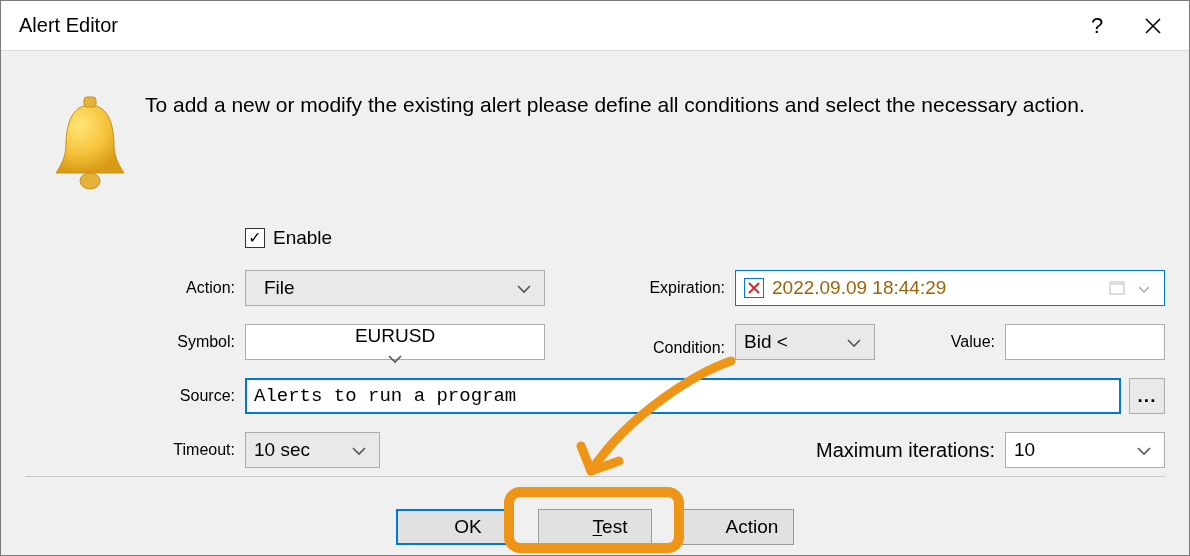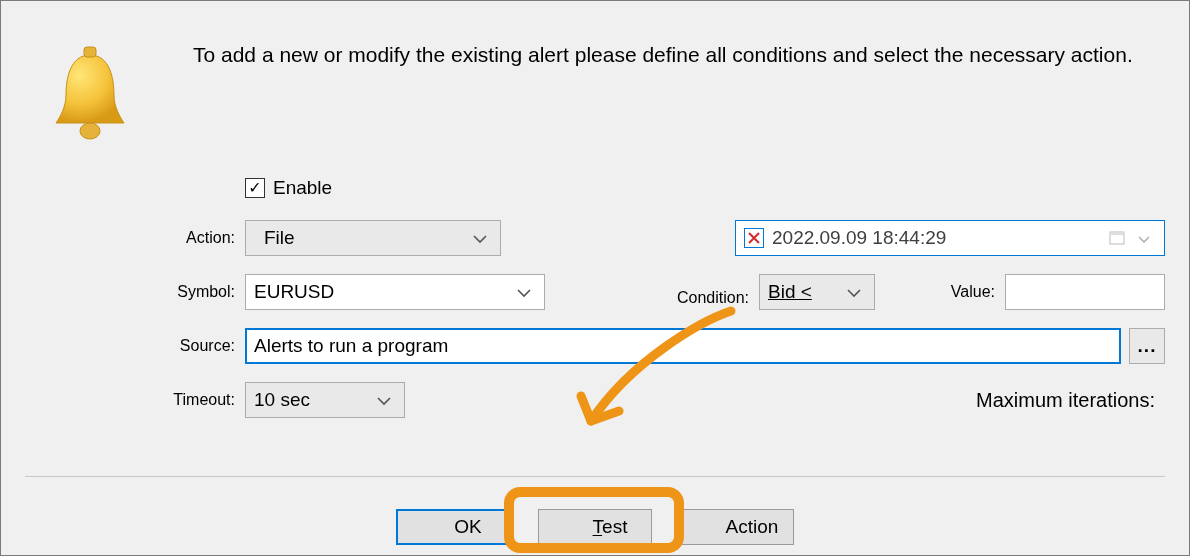--- a/index.html
+++ b/index.html
@@ -35,21 +35,21 @@
     flex: 1;
     background: #f0f0f0;
     position: relative;
     padding: 18px 24px 0 24px;
   }
   .intro-row {
     display: flex; align-items: flex-start;
     padding: 20px 0 10px 10px;
   }
   .bell-wrap { width: 110px; display:flex; justify-content:center; padding-top:6px; }
-  .intro-text { flex:1; font-size: 21px; padding-top: 4px; margin-left: 48px; }
+  .intro-text { flex:1; font-size: 21px; padding-top: 4px; }
 
   .form {
     margin-left: 110px;
     margin-top: 10px;
   }
 
   .row {
     display: flex; align-items: center;
     height: 54px;
   }
@@ -71,21 +71,21 @@
     position: relative;
   }
   .combo { background: #e9e9e9; }
   .combo .ctext { flex:1; }
   .combo .carrow, .datebox .carrow {
     width: 24px; text-align:center; color:#555;
   }
   .combo-white { background:#fff; }
   .textbox { background:#fff; }
   .textbox.focused { border: 2px solid #0078d7; padding: 0 7px; height:36px; }
-  .datebox { background:#fff; color:#404040; border:1px solid #0078d7; }
+  .datebox { background:#fff; color:#a16207; border:1px solid #0078d7; }
   .datebox .xmark {
     width:20px; height:20px; border:1px solid #0078d7;
     display:flex; align-items:center; justify-content:center;
     margin-right:8px;
   }
   .datebox .cal {
     width:28px; color:#999; display:flex; align-items:center; justify-content:center;
   }
 
   .check {
@@ -125,20 +125,29 @@
     border-radius: 16px;
     pointer-events:none;
   }
   .arrow-svg { position:absolute; pointer-events:none; }
 </style>
 </head>
 <body>
 
 <div class="window">
 
+  <div class="titlebar">
+    <div class="title">Alert Editor</div>
+    <div class="winbtn">?</div>
+    <div class="winbtn">
+      <svg width="18" height="18" viewBox="0 0 18 18">
+          <path d="M2 2 L16 16 M16 2 L2 16" stroke="#000" stroke-width="1.6" fill="none"></path>
+        </svg>
+    </div>
+  </div>
 
   <div class="client">
 
     <div class="intro-row">
       <div class="bell-wrap">
         <svg width="80" height="100" viewBox="0 0 80 100">
           <defs>
             <radialGradient id="bg" cx="35%" cy="30%" r="70%">
               <stop offset="0%" stop-color="#ffe678"></stop>
               <stop offset="60%" stop-color="#f5c23a"></stop>
@@ -160,29 +169,30 @@
         <label style="display:flex;align-items:center;">
           <span class="check">
             <span>✓</span>
           </span>
           <span>Enable</span>
         </label>
       </div>
 
       <div class="row">
         <div class="lbl">Action:</div>
-        <div class="combo" style="width:256px;padding-left:18px;">
+        <div class="combo" style="width:300px;padding-left:18px;">
           <span class="ctext">File</span>
           <span class="carrow">
             <svg width="14" height="10" viewBox="0 0 14 10">
                 <path d="M1 2 L7 8 L13 2" stroke="#555" stroke-width="1.6" fill="none"></path>
               </svg>
           </span>
         </div>
         <div style="flex:1"></div>
+        <div class="lbl" style="width:130px;">Expiration:</div>
         <div class="datebox" style="width:430px;">
           <span class="xmark">
             <svg width="12" height="12" viewBox="0 0 12 12">
                 <path d="M1 1 L11 11 M11 1 L1 11" stroke="#d82a2a" stroke-width="2"></path>
               </svg>
           </span>
           <span style="flex:1">2022.09.09 18:44:29</span>
           <span class="cal">
             <svg width="18" height="16" viewBox="0 0 18 16">
                 <rect x="1" y="2" width="14" height="12" fill="none" stroke="#bbb"></rect>
@@ -192,66 +202,74 @@
           <span class="carrow">
             <svg width="10" height="8" viewBox="0 0 10 8">
                 <path d="M0 1 L5 6 L10 1" stroke="#aaa" stroke-width="1.4" fill="none"></path>
               </svg>
           </span>
         </div>
       </div>
 
       <div class="row">
         <div class="lbl">Symbol:</div>
-        <div class="combo combo-white" style="width:300px;">
+        <div class="combo combo-white" style="width:300px;flex-direction:column;">
           <span class="ctext">EURUSD</span>
           <span class="carrow">
             <svg width="14" height="10" viewBox="0 0 14 10">
                 <path d="M1 2 L7 8 L13 2" stroke="#555" stroke-width="1.6" fill="none"></path>
               </svg>
           </span>
         </div>
         <div style="flex:1"></div>
         <div class="lbl" style="width:130px;margin-top:12px;">Condition:</div>
-        <div class="combo" style="width:116px;text-decoration:underline;">
+        <div class="combo" style="width:140px;">
           <span class="ctext">Bid &lt;</span>
           <span class="carrow">
             <svg width="14" height="10" viewBox="0 0 14 10">
                 <path d="M1 2 L7 8 L13 2" stroke="#555" stroke-width="1.6" fill="none"></path>
               </svg>
           </span>
         </div>
         <div class="lbl" style="width:130px;">Value:</div>
         <div class="textbox" style="width:160px;">
           <span></span>
         </div>
       </div>
 
       <div class="row">
         <div class="lbl">Source:</div>
-        <div class="textbox focused" style="flex:1;">
+        <div class="textbox focused" style="flex:1;font-family:Liberation Mono, monospace;">
           <span>Alerts to run a program</span>
         </div>
         <div class="browse-btn">
           <span>...</span>
         </div>
       </div>
 
       <div class="row">
         <div class="lbl">Timeout:</div>
-        <div class="combo" style="width:160px;">
+        <div class="combo" style="width:135px;">
           <span class="ctext">10 sec</span>
           <span class="carrow">
             <svg width="14" height="10" viewBox="0 0 14 10">
                 <path d="M1 2 L7 8 L13 2" stroke="#555" stroke-width="1.6" fill="none"></path>
               </svg>
           </span>
         </div>
         <div style="flex:1"></div>
         <div class="lbl-wide">Maximum iterations:</div>
+        <div class="combo combo-white" style="width:160px;">
+          <span class="ctext">10</span>
+          <span class="carrow">
+            <svg width="14" height="10" viewBox="0 0 14 10">
+                <path d="M1 2 L7 8 L13 2" stroke="#555" stroke-width="1.6" fill="none"></path>
+              </svg>
+          </span>
+        </div>
       </div>
 
     </div>
 
     <div class="button-sep"></div>
 
     <div class="button-row">
       <div class="btn primary">
         <span>OK</span>
       </div>

